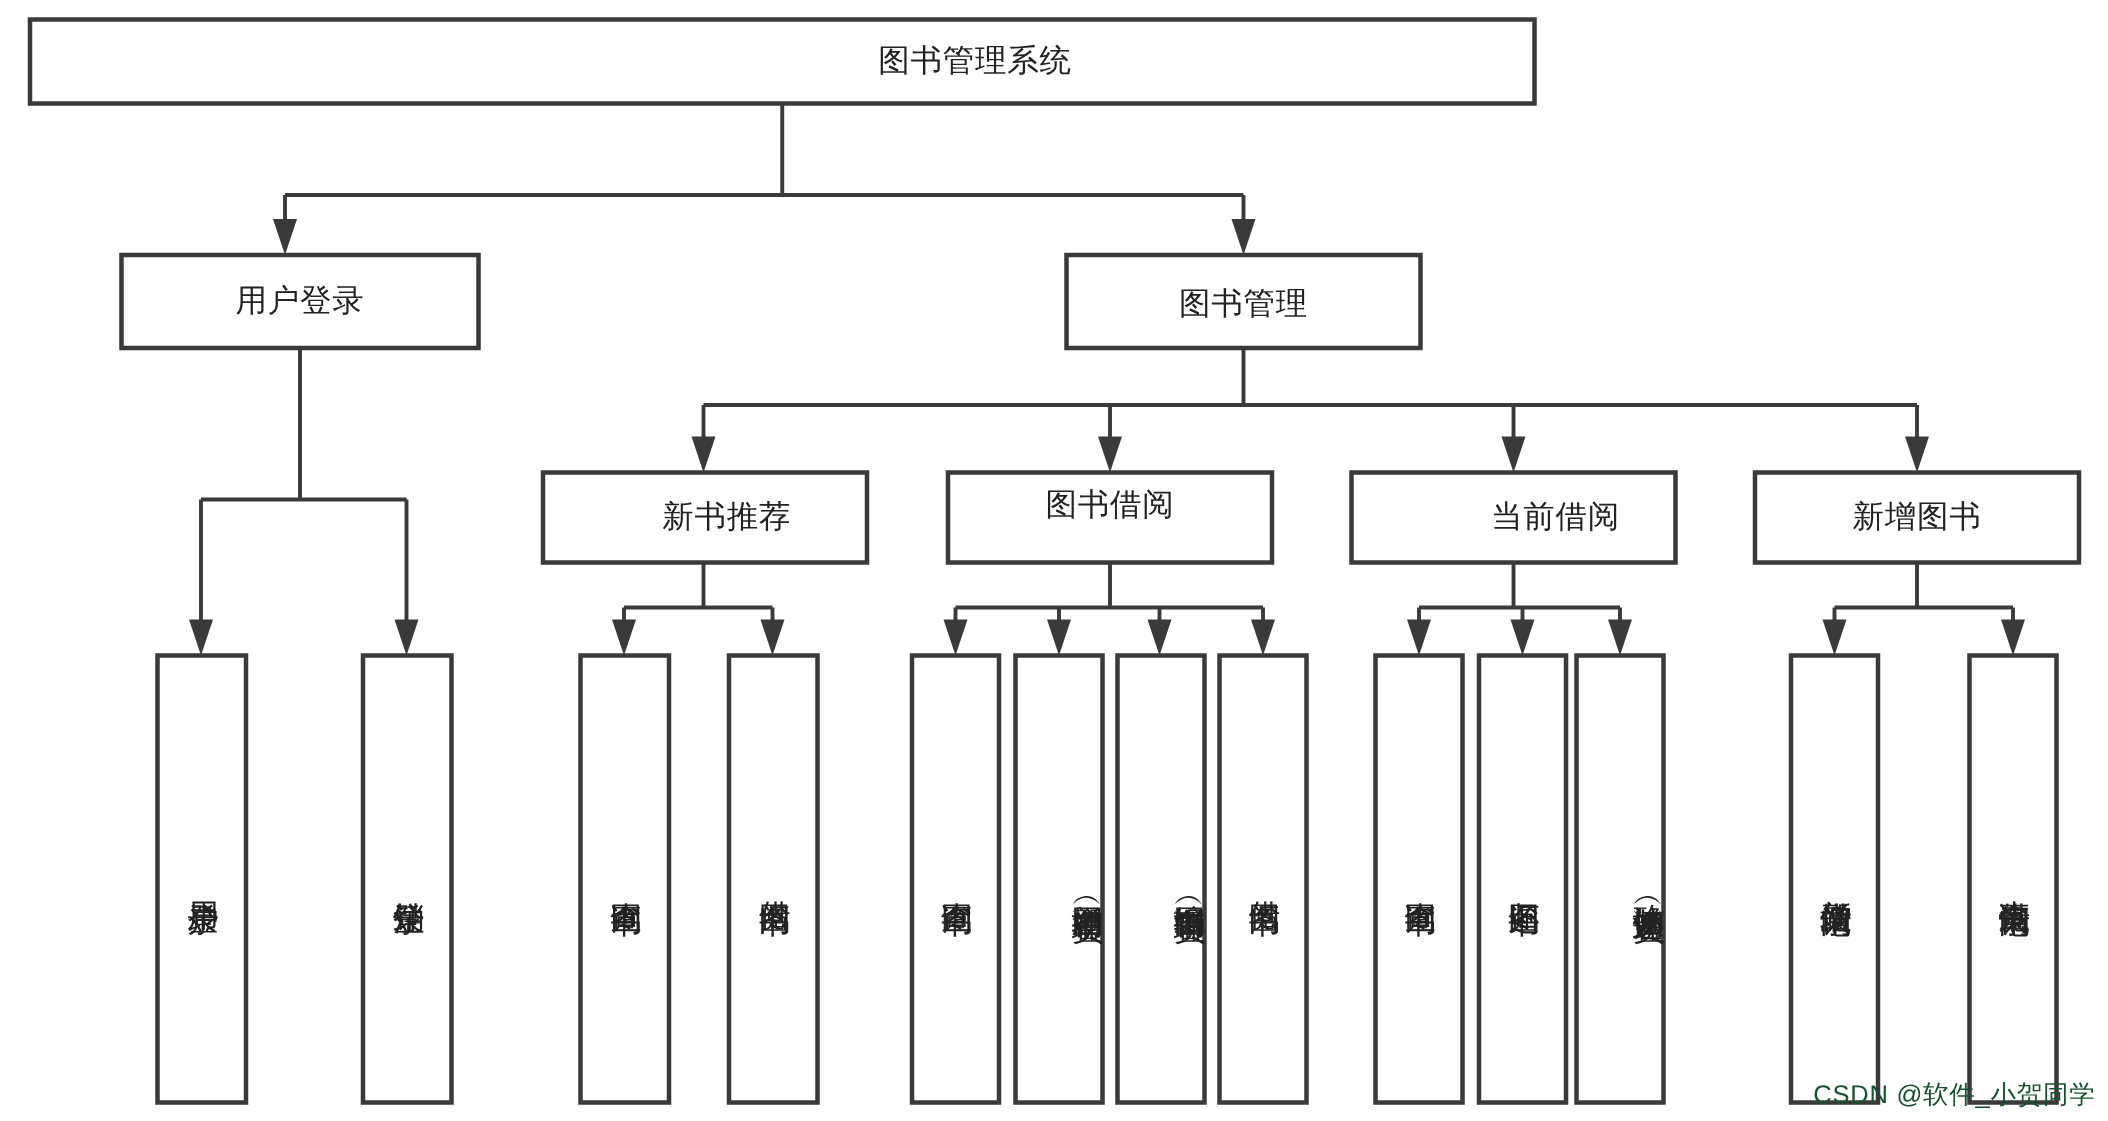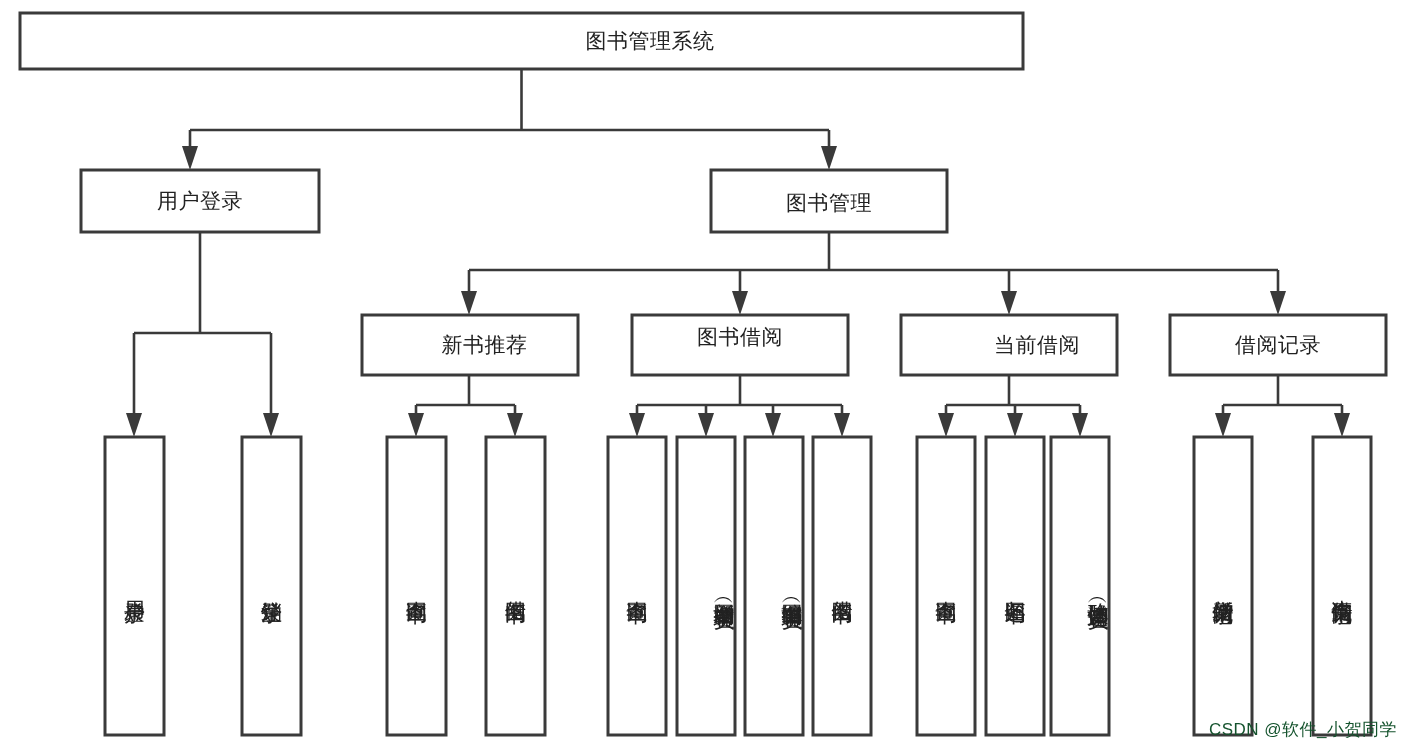--- a/index.html
+++ b/index.html
@@ -197,21 +197,21 @@
   <div class="node-label-h" style="left:81px; top:170px; width:238px; height:62px;">用户登录</div>
 
   <div class="node-label-h" style="left:711px; top:170px; width:236px; height:66px;">图书管理</div>
 
   <div class="node-label-h" style="left:362px; top:315px; width:245px; height:60px;">新书推荐</div>
 
   <div class="node-label-h" style="left:632px; top:315px; width:216px; height:45px;">图书借阅</div>
 
   <div class="node-label-h" style="left:901px; top:315px; width:216px; height:60px;margin-left:28px;">当前借阅</div>
 
-  <div class="node-label-h" style="left:1170px; top:315px; width:216px; height:60px;">借阅记录</div>
+  <div class="node-label-h" style="left:1170px; top:315px; width:216px; height:60px;">新增图书</div>
 
   <div class="node-label-v" style="left:105px; top:437px; width:59px; height:298px;">用户登录</div>
 
   <div class="node-label-v" style="left:242px; top:437px; width:59px; height:298px;">注销登录</div>
 
   <div class="node-label-v" style="left:387px; top:437px; width:59px; height:298px;">查询图书</div>
 
   <div class="node-label-v" style="left:486px; top:437px; width:59px; height:298px;">借阅图书</div>
 
   <div class="node-label-v" style="left:608px; top:437px; width:58px; height:298px;">查询图书</div>

